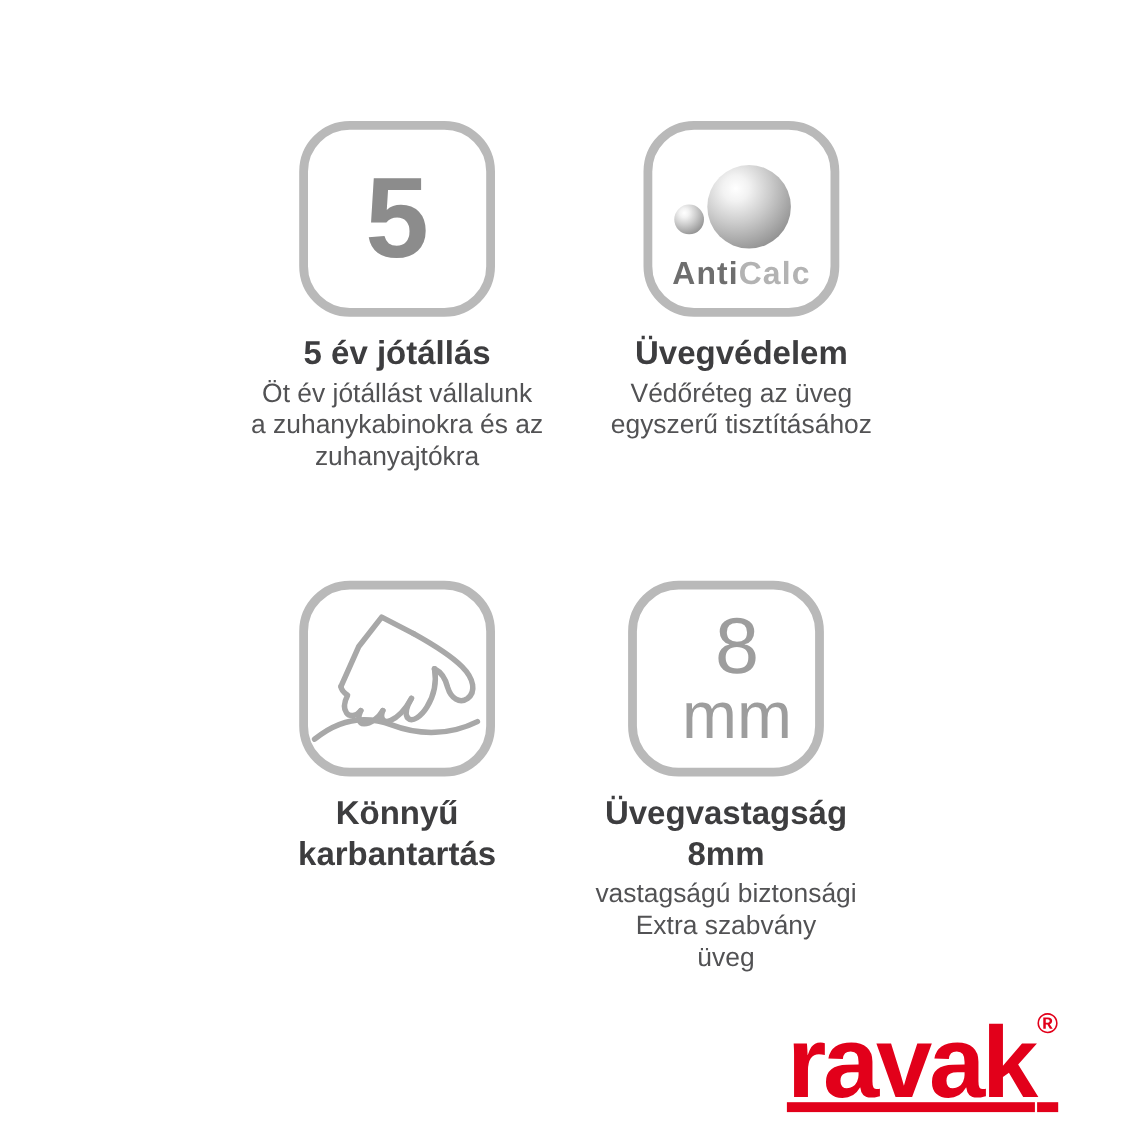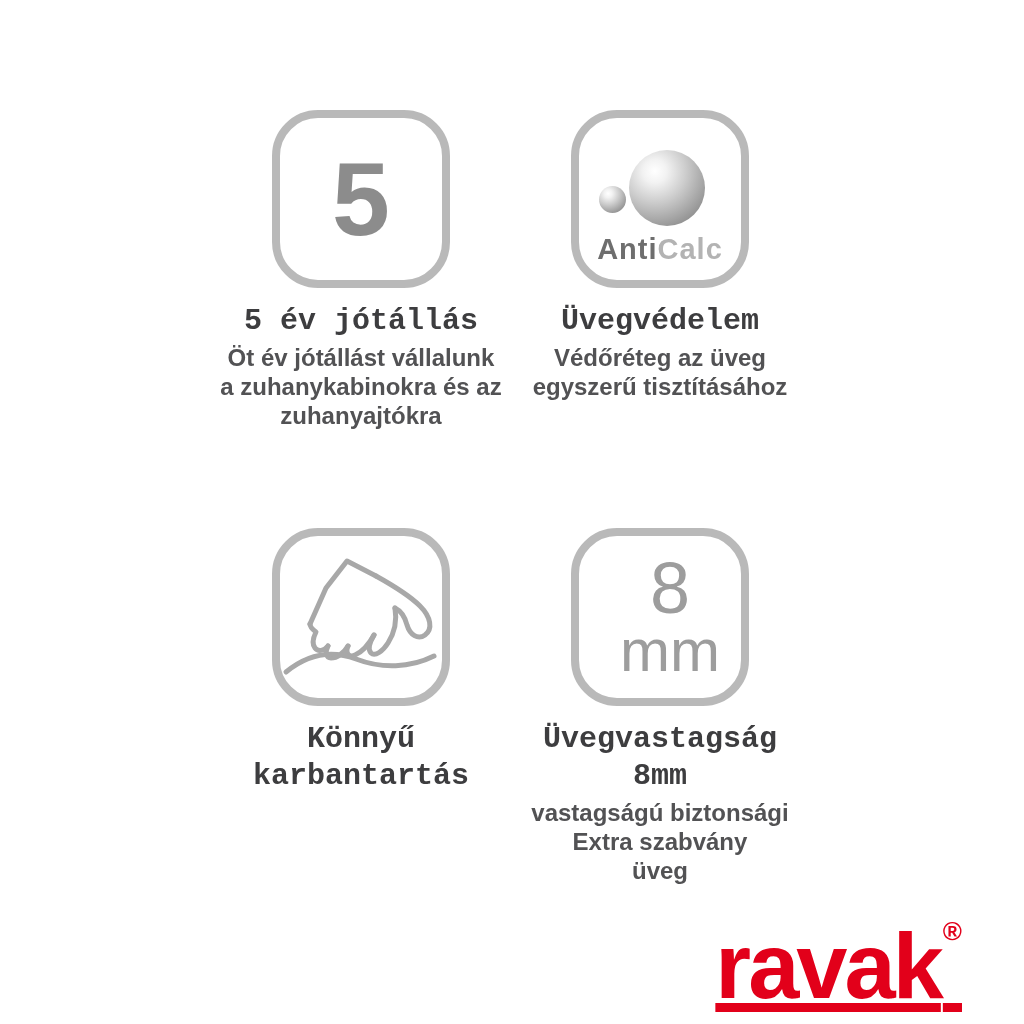--- a/index.html
+++ b/index.html
@@ -7,21 +7,21 @@
     width: 1024px; height: 1024px;
     background: #ffffff;
     font-family: "Liberation Sans", sans-serif;
     position: relative;
     overflow: hidden;
   }
   .page { position: absolute; inset: 0; }
 
   .feature { position: absolute; width: 292px; text-align: center; }
   .feature.f0 { left: 215px; top: 110px; }
-  .feature.f1 { left: 514px; top: 110px; }
+  .feature.f1 { left: 528px; top: 110px; }
   .feature.f2 { left: 215px; top: 528px; }
   .feature.f3 { left: 514px; top: 528px; }
 
   .icon-box {
     width: 178px; height: 178px;
     margin: 0 auto;
     box-sizing: border-box;
     border: 8px solid #b9b9b9;
     border-radius: 46px;
     display: flex; align-items: center; justify-content: center;
@@ -58,25 +58,25 @@
     display: flex; flex-direction: column; align-items: center;
     transform: translateX(10px);
     color: #9d9d9d;
   }
   .mm-8  { font-size: 72px; line-height: 0.92; }
   .mm-mm { font-size: 60px; line-height: 0.95; }
 
   .title {
     margin: 15px 0 3px 0;
     font-size: 30px; font-weight: 700;
-    color: #3d3d3f; line-height: 37px; font-family: Liberation Mono, monospace;
+    color: #3d3d3f; line-height: 37px;
   }
   .desc {
     margin: 0;
-    font-size: 24px; font-weight: 700;
+    font-size: 24px; font-weight: 400;
     color: #525254; line-height: 29px;
   }
   .line { display: block; }
 
   .logo {
     position: absolute;
     right: 62px; bottom: 12px;
     color: #e2001a;
     font-size: 92px; font-weight: 700;
     letter-spacing: -3px;

